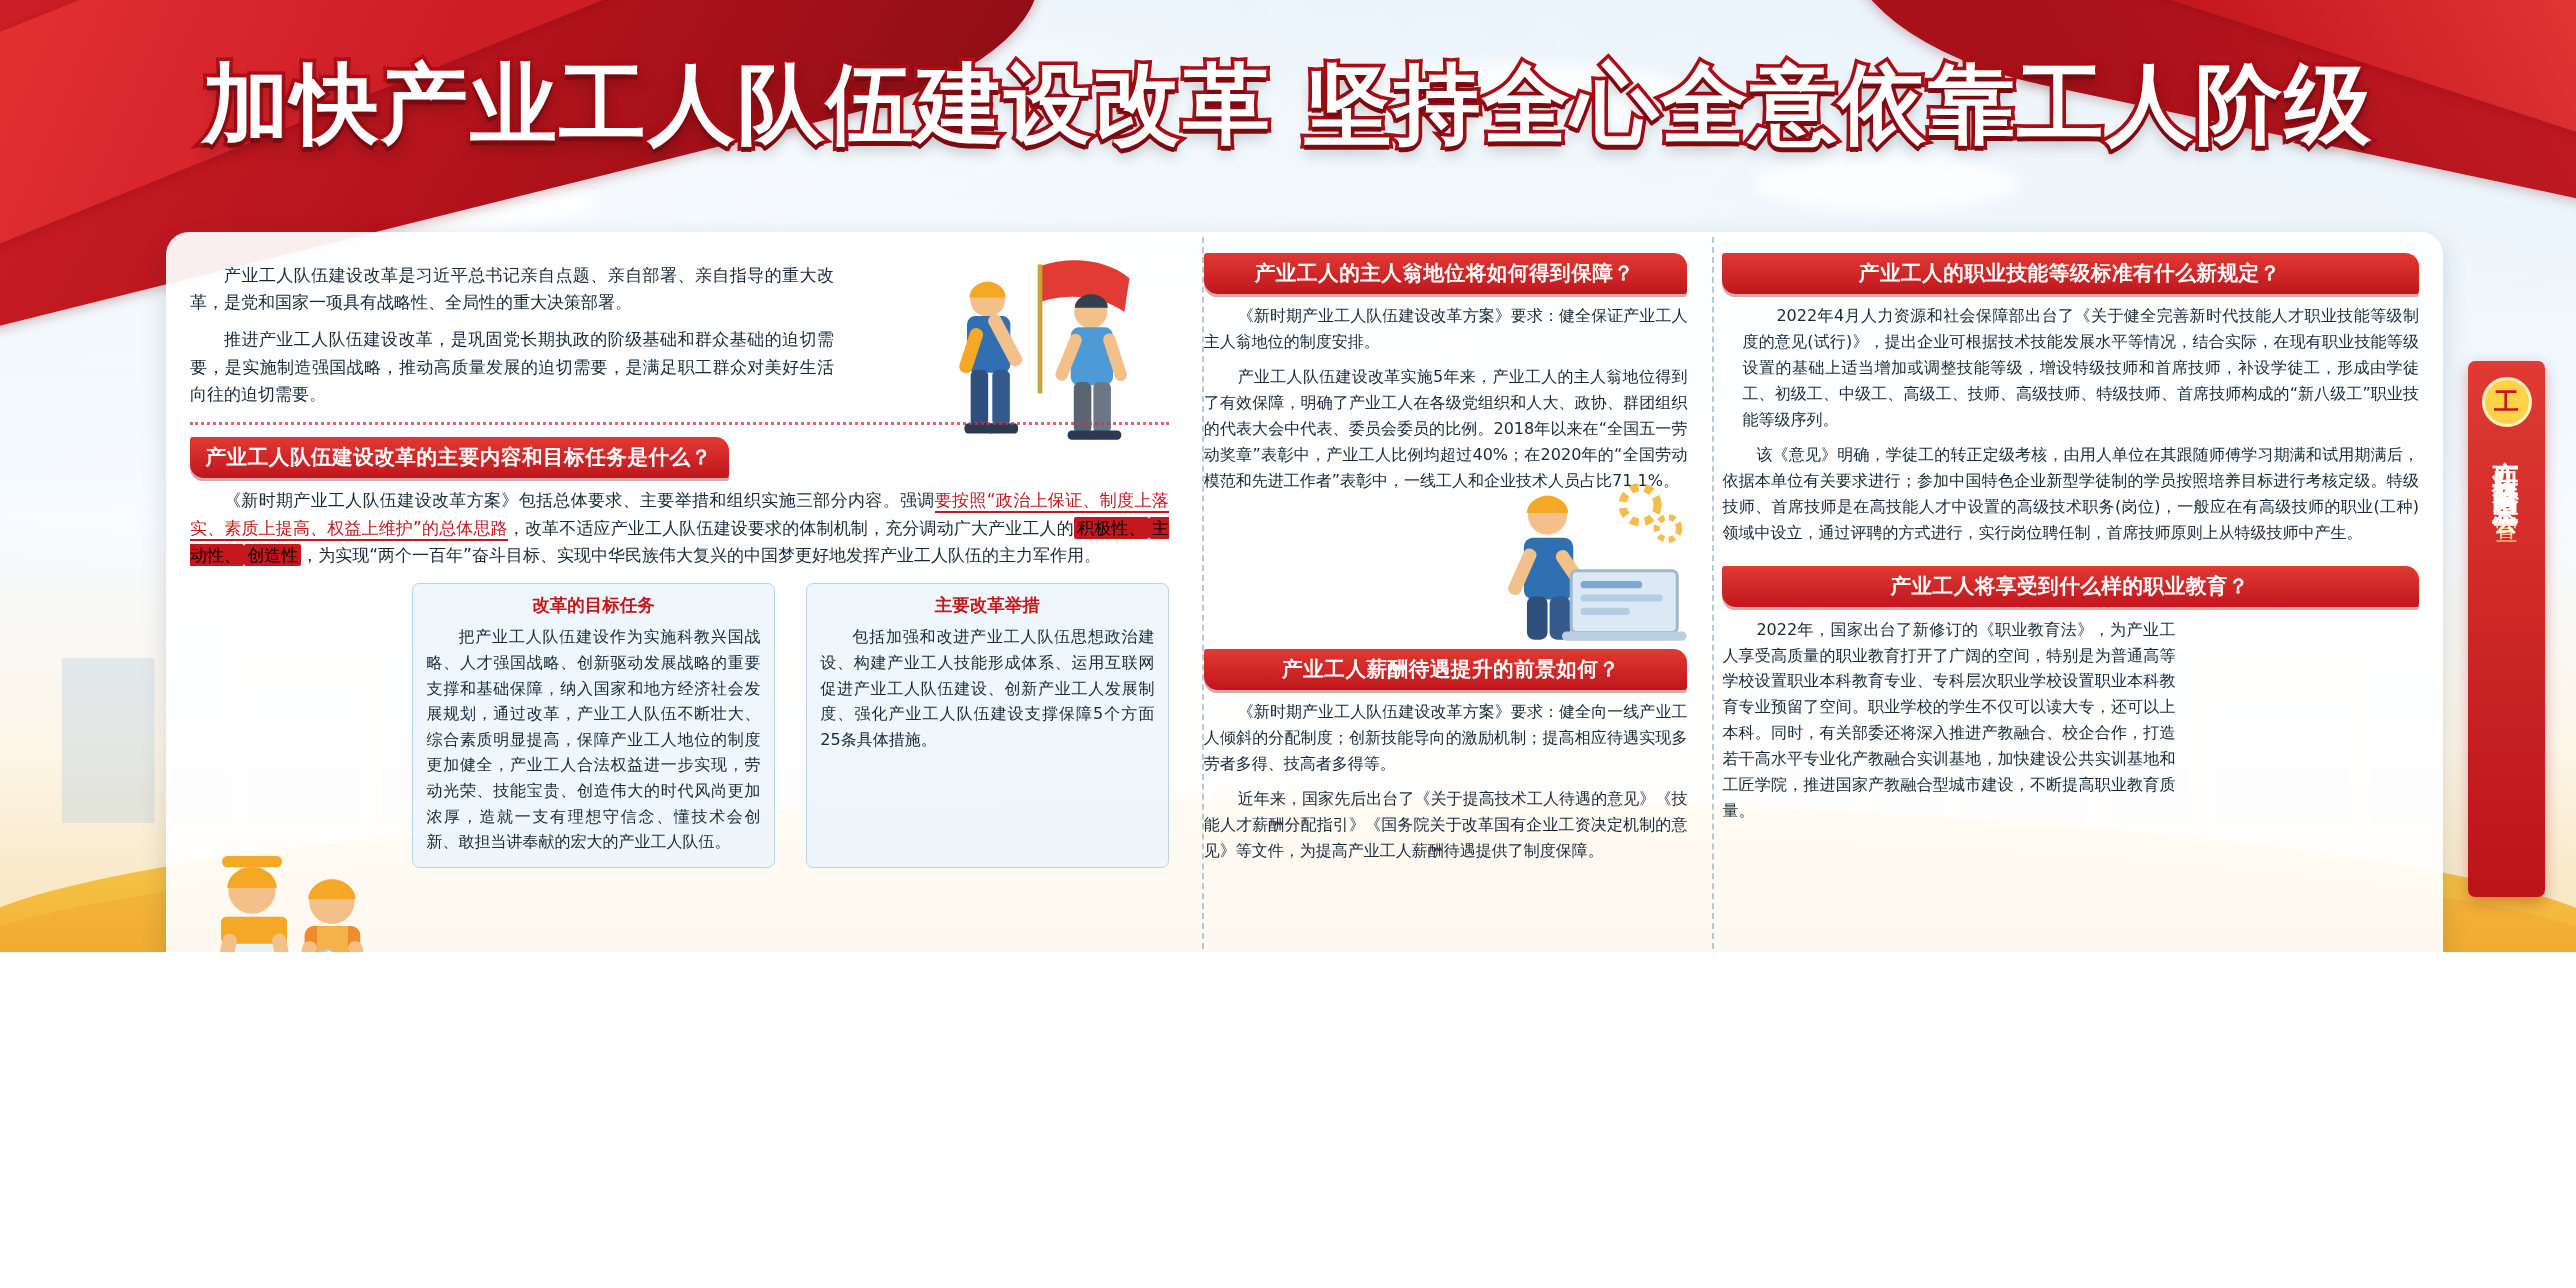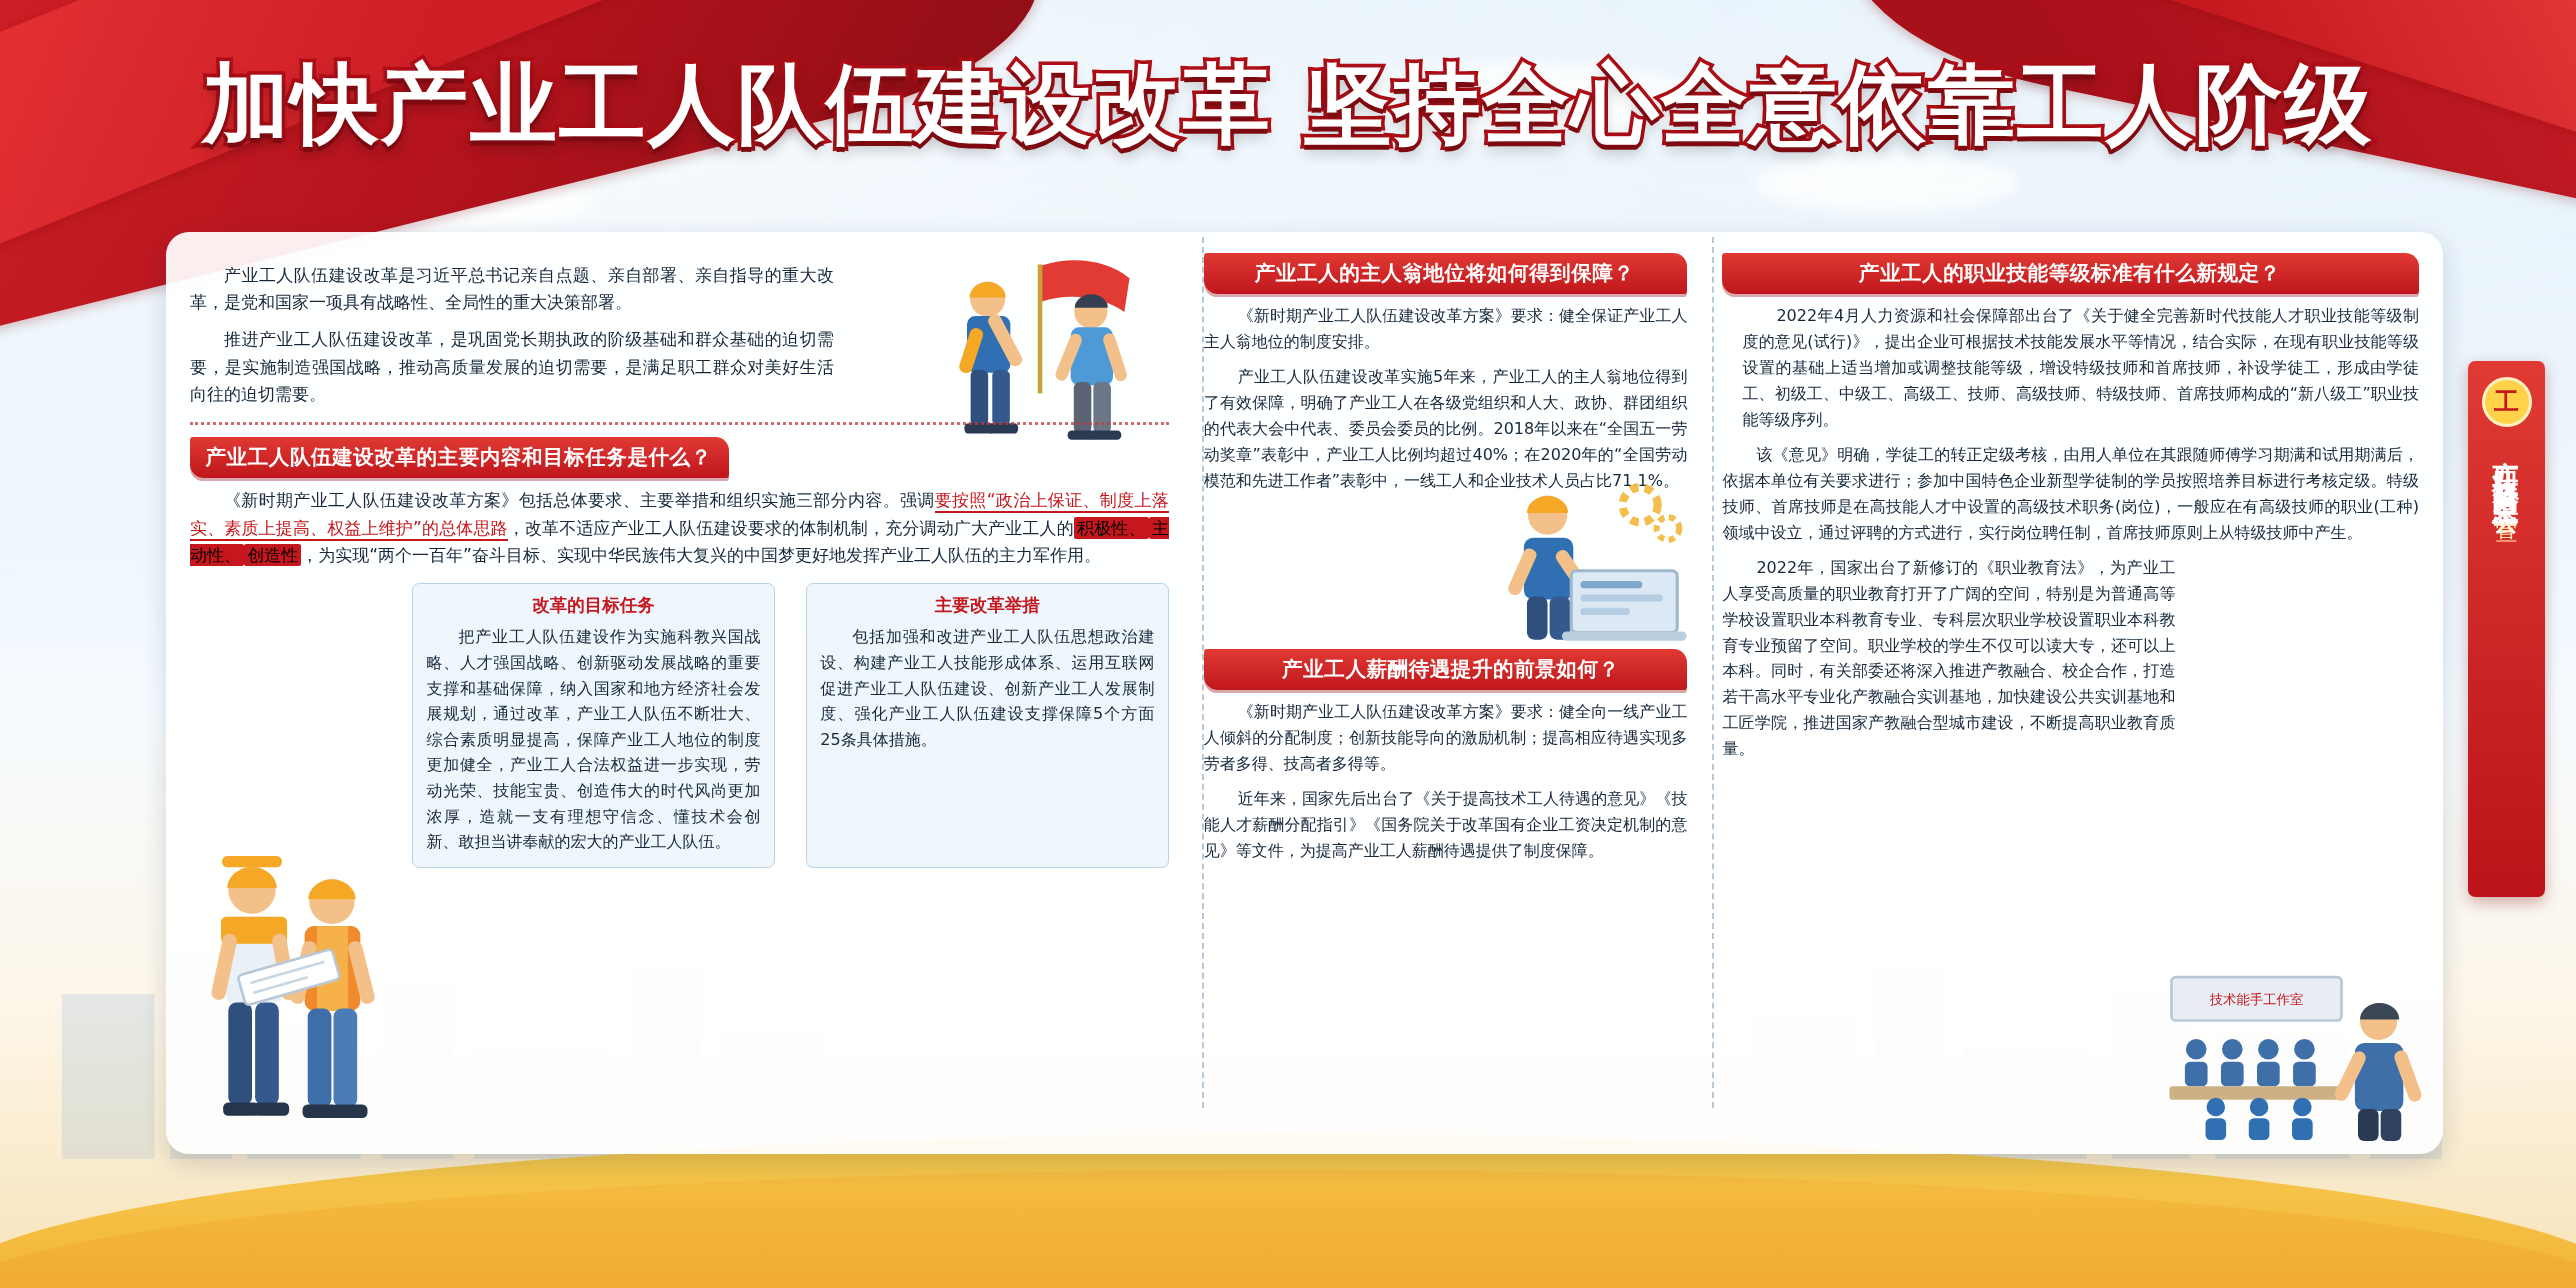--- a/index.html
+++ b/index.html
@@ -10,21 +10,21 @@
   body {
     width: 2576px;
     height: 1288px;
     overflow: hidden;
     font-family: "Liberation Sans", sans-serif;
   }
 
   .poster {
     position: relative;
     width: 2576px;
-    height: 1288px;
+    height: 952px;
     overflow: hidden;
     background: linear-gradient(180deg, #cfe6f7 0%, #e8f3fb 32%, #f6fbff 55%, #fdf6e9 78%, #f7e3b8 100%);
   }
 
   
   .sky-glow {
     position: absolute;
     left: 0; top: 0;
     width: 2576px; height: 773px;
     background: radial-gradient(ellipse at 18% 12%, rgba(255,255,255,0.85) 0%, rgba(255,255,255,0) 55%),
@@ -460,20 +460,21 @@
         <div class="banner center" style="margin-top:155px;padding-left:28px;">产业工人薪酬待遇提升的前景如何？</div>
         <p class="body" style="font-size:16px;">《新时期产业工人队伍建设改革方案》要求：健全向一线产业工人倾斜的分配制度；创新技能导向的激励机制；提高相应待遇实现多劳者多得、技高者多得等。</p>
         <p class="body" style="font-size:16px;">近年来，国家先后出台了《关于提高技术工人待遇的意见》《技能人才薪酬分配指引》《国务院关于改革国有企业工资决定机制的意见》等文件，为提高产业工人薪酬待遇提供了制度保障。</p>
       </div>
 
       <div class="col col-3">
         <div class="banner center">产业工人的职业技能等级标准有什么新规定？</div>
         <p class="body" style="font-size:16px;margin-left:20px;">2022年4月人力资源和社会保障部出台了《关于健全完善新时代技能人才职业技能等级制度的意见(试行)》，提出企业可根据技术技能发展水平等情况，结合实际，在现有职业技能等级设置的基础上适当增加或调整技能等级，增设特级技师和首席技师，补设学徒工，形成由学徒工、初级工、中级工、高级工、技师、高级技师、特级技师、首席技师构成的“新八级工”职业技能等级序列。</p>
         <p class="body" style="font-size:16px;">该《意见》明确，学徒工的转正定级考核，由用人单位在其跟随师傅学习期满和试用期满后，依据本单位有关要求进行；参加中国特色企业新型学徒制的学员按照培养目标进行考核定级。特级技师、首席技师是在高技能人才中设置的高级技术职务(岗位)，一般应在有高级技师的职业(工种)领域中设立，通过评聘的方式进行，实行岗位聘任制，首席技师原则上从特级技师中产生。</p>
 
+        <div class="banner center" style="margin-top:20.6px;">产业工人将享受到什么样的职业教育？</div>
         <p class="body" style="font-size:16px;width:453px;">2022年，国家出台了新修订的《职业教育法》，为产业工人享受高质量的职业教育打开了广阔的空间，特别是为普通高等学校设置职业本科教育专业、专科层次职业学校设置职业本科教育专业预留了空间。职业学校的学生不仅可以读大专，还可以上本科。同时，有关部委还将深入推进产教融合、校企合作，打造若干高水平专业化产教融合实训基地，加快建设公共实训基地和工匠学院，推进国家产教融合型城市建设，不断提高职业教育质量。</p>
 
         <svg class="illus" style="right:-5.2px;bottom:-5.2px;width:268px;height:170px;" viewBox="0 0 520 330">
           <rect x="30" y="10" width="330" height="84" rx="8" fill="#e8eef4" stroke="#b7c8d6" stroke-width="5"></rect>
           <text x="195" y="62" font-size="26" fill="#c5171d" text-anchor="middle" font-family="DejaVu Sans, sans-serif">技术能手工作室</text>
           <g fill="#3f6fa8">
             <circle cx="78" cy="150" r="20"></circle>
               <rect x="56" y="174" width="44" height="48" rx="10"></rect>
             <circle cx="148" cy="150" r="20"></circle>
               <rect x="126" y="174" width="44" height="48" rx="10"></rect>

